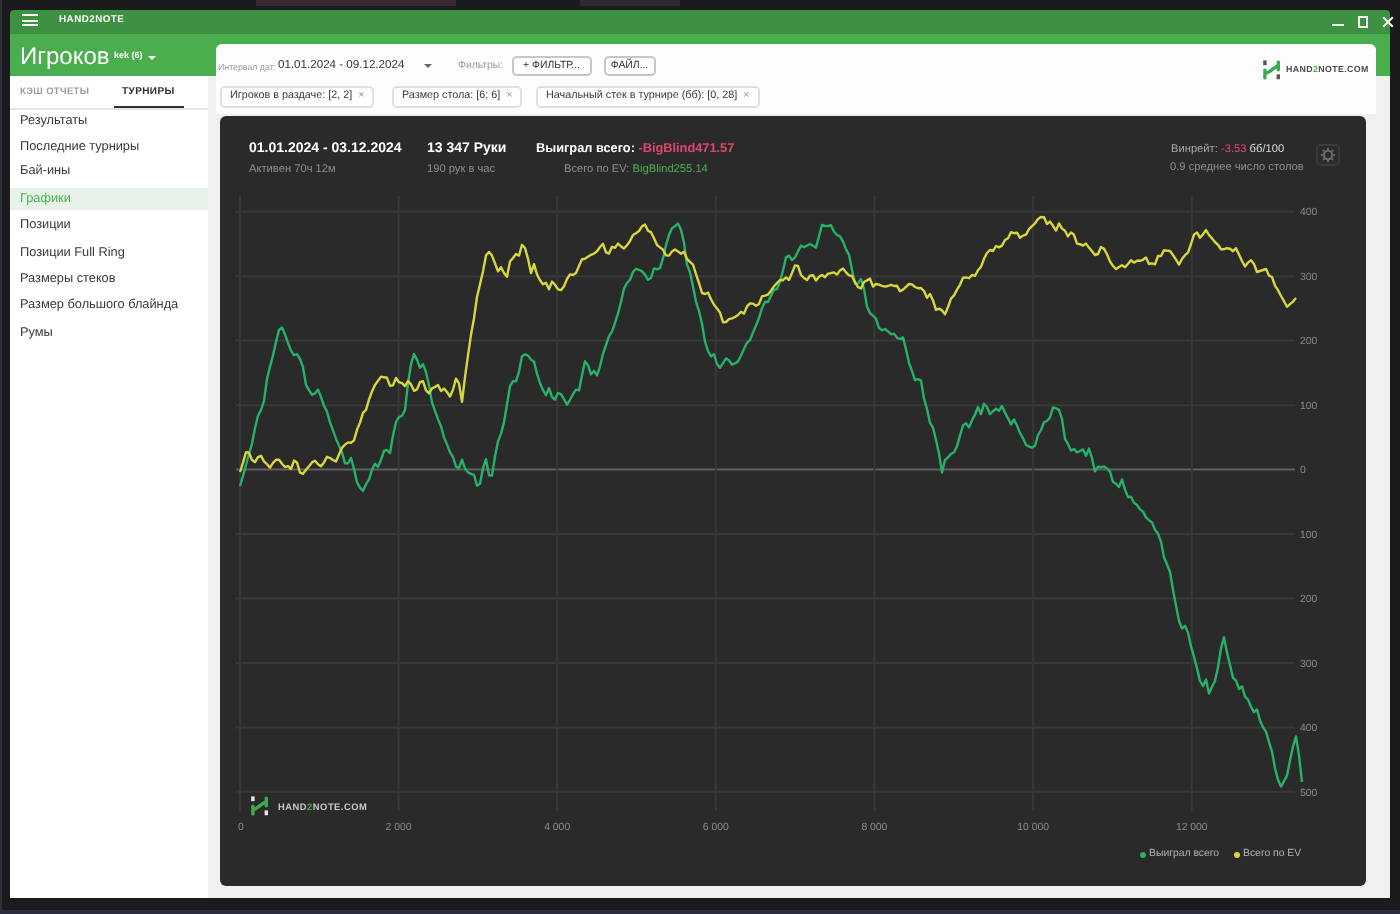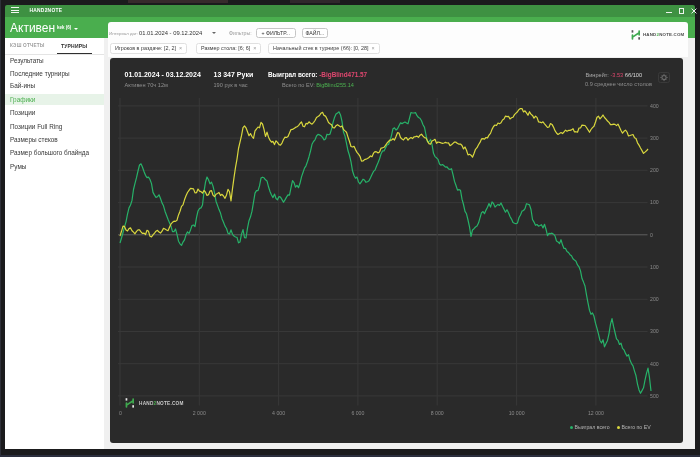--- a/index.html
+++ b/index.html
@@ -19,21 +19,21 @@
   <div class="abs" style="left:6px;top:7.1px;width:8px;height:1.2px;background:#f2f6f2"></div>
   <div class="abs" style="left:24.5px;top:3.2px;font-size:4.9px;font-weight:bold;color:#fff;letter-spacing:.25px">HAND2NOTE</div>
   <div class="abs" style="left:661px;top:6.6px;width:5.5px;height:1.3px;background:#eef4ee"></div>
   <div class="abs" style="left:674px;top:3.4px;width:5.4px;height:5.4px;border:1px solid #eef4ee"></div>
   <svg class="abs" style="left:686.2px;top:3.3px" width="6" height="6" viewBox="0 0 6 6">
       <path d="M0.6 0.6 L5.4 5.4 M5.4 0.6 L0.6 5.4" stroke="#eef4ee" stroke-width="1"></path>
     </svg>
 </div>
 
 <div class="abs" style="left:5px;top:16.5px;width:690px;height:21.5px;background:#4aae4e"></div>
-<div class="abs" style="left:10px;top:20.8px;font-size:12px;color:#fff">Активен</div>
+<div class="abs" style="left:10px;top:20.8px;font-size:12px;color:#fff">Игроков</div>
 <div class="abs" style="left:57px;top:25.4px;font-size:4.5px;font-weight:bold;color:#fff">kek (6)</div>
 <div class="abs" style="left:73.5px;top:27.6px;width:0;height:0;border-left:2.3px solid transparent;border-right:2.3px solid transparent;border-top:2.8px solid #fff"></div>
 
 <div class="abs" style="left:5px;top:38px;width:99px;height:411px;background:#ffffff"></div>
 <div class="abs" style="left:10px;top:43px;font-size:4.7px;font-weight:bold;color:#9d9d9d;letter-spacing:.2px">КЭШ ОТЧЕТЫ</div>
 <div class="abs" style="left:61px;top:42.8px;font-size:5px;font-weight:bold;color:#2f2f2f;letter-spacing:.2px">ТУРНИРЫ</div>
 <div class="abs" style="left:57px;top:52.6px;width:35px;height:1.8px;background:#2f2f2f"></div>
 <div class="abs" style="left:5px;top:54.4px;width:99px;height:1px;background:#e4e4e4"></div>
 <div class="abs" style="left:5px;top:94.3px;width:99px;height:10.4px;background:#e7f3e8"></div>
 <div class="abs" style="left:10px;top:56.8px;font-size:6.4px;color:#383838">Результаты</div>

